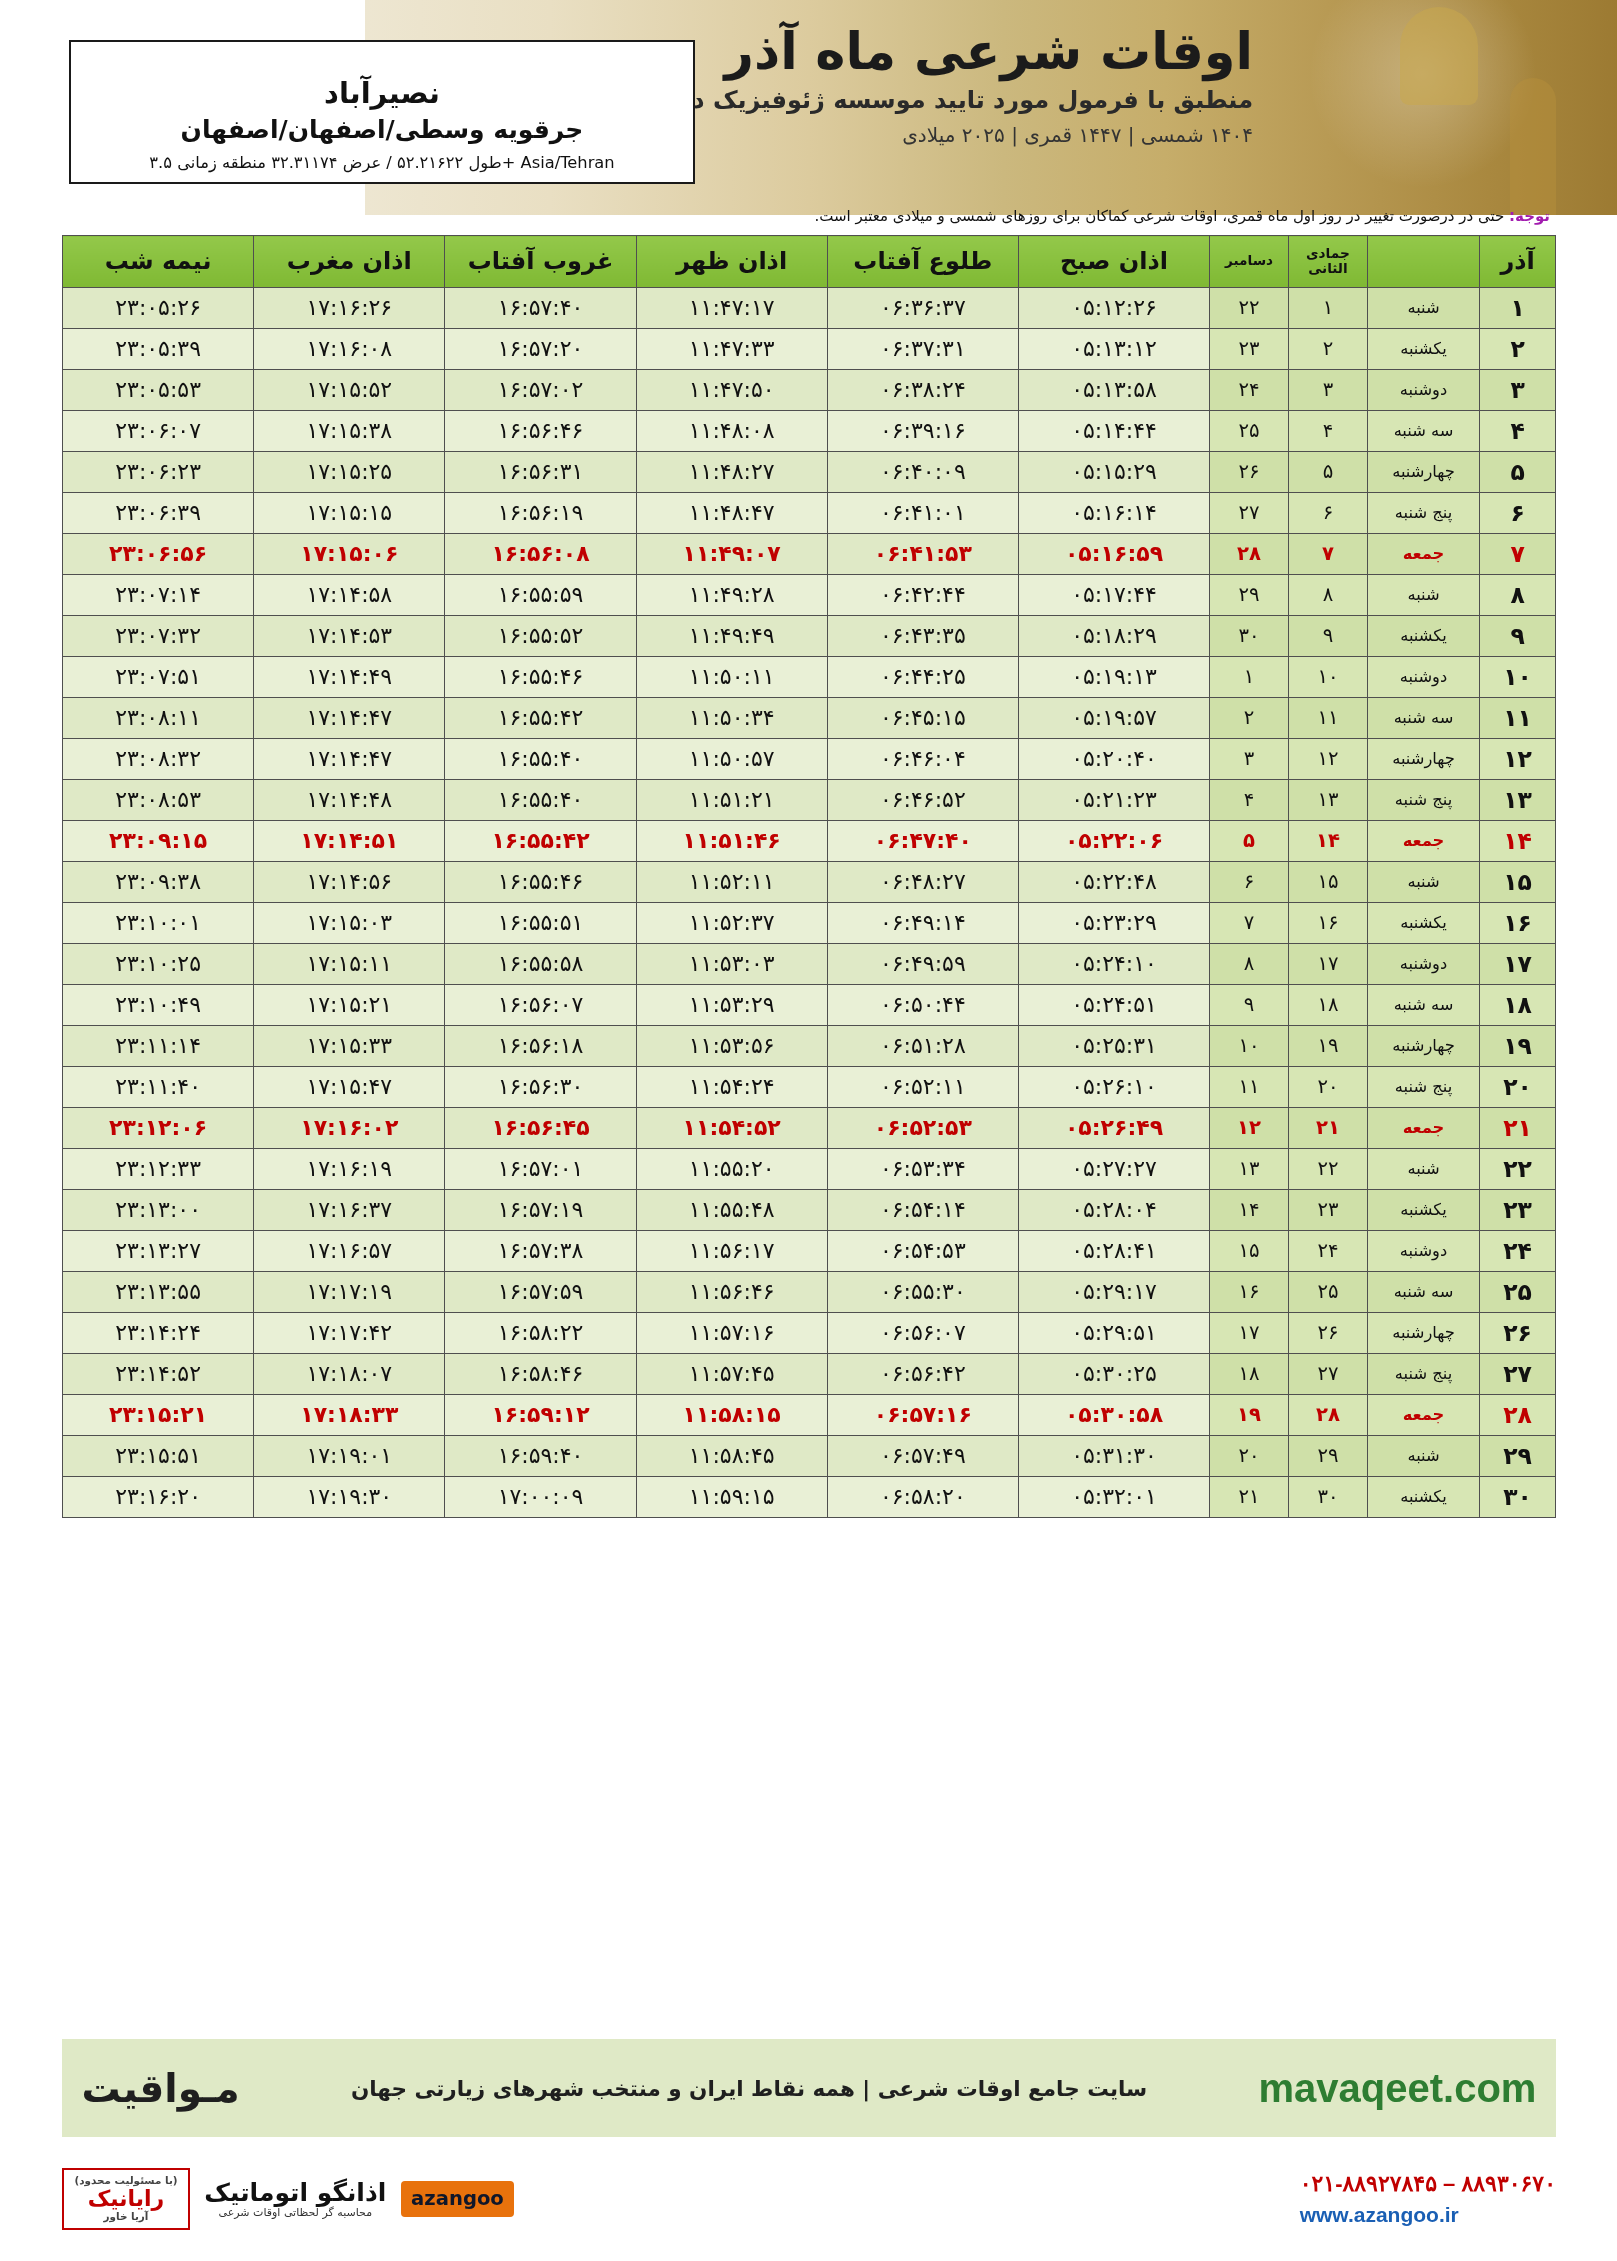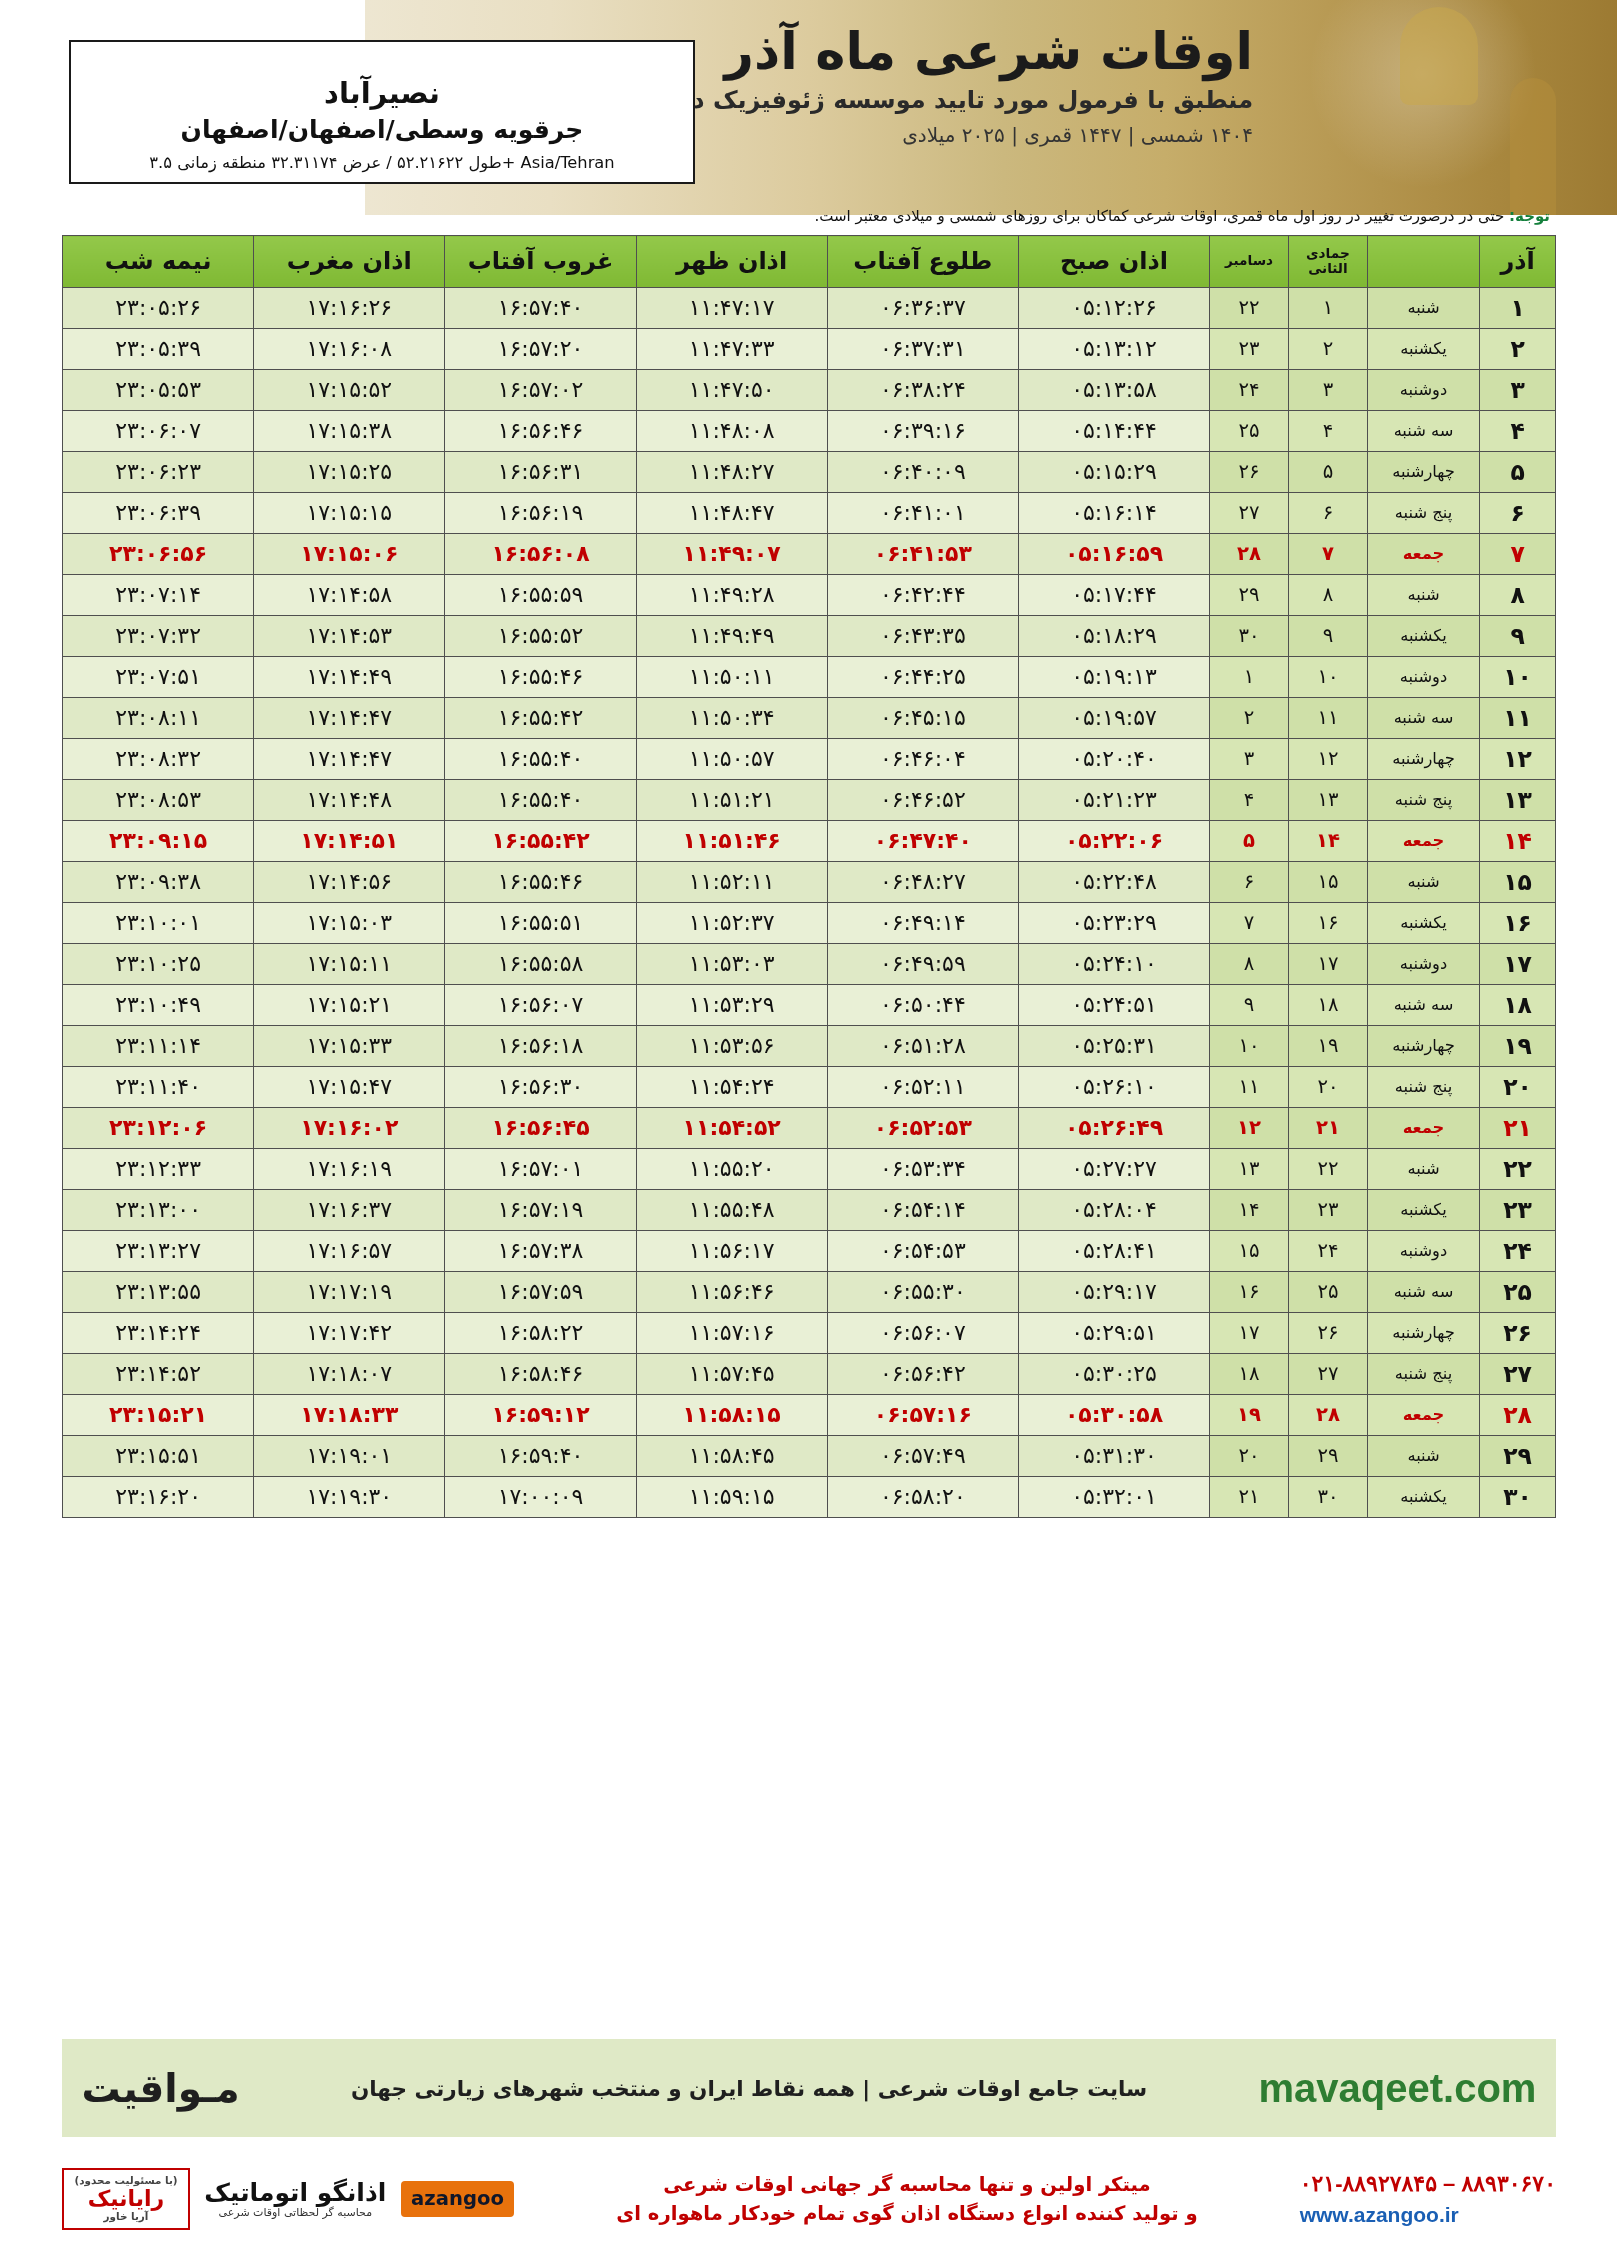--- a/index.html
+++ b/index.html
@@ -54,21 +54,21 @@
     border:2px solid #1a1a1a;background:#ffffff;
     padding:9px 11.7px 10.4px 11.7px;text-align:center;box-sizing:border-box;
   }
   .city-name{font-size:29px;font-weight:bold;color:#111;line-height:1.25;margin-top:24px;}
   .city-sub{font-size:25px;font-weight:bold;color:#111;line-height:1.3;margin-top:2.6px;}
   .city-geo{font-size:16.3px;color:#111;margin-top:6.5px;direction:ltr;}
   .note{
     position:absolute;left:69px;top:207px;width:1481px;text-align:right;
     font-size:15px;color:#111;
   }
-  .note b{color:#15803d;}
+  .note b{color:#a21caf;}
   
   .tbl-wrap{position:absolute;left:62px;top:235px;width:1494px;}
   table{border-collapse:collapse;width:1494px;table-layout:fixed;}
   th,td{
     border:1.3px solid #4f4f4f;
     text-align:center;
     font-family:"DejaVu Sans", sans-serif;
   }
   thead th{
     background:#8cc63f;
@@ -549,24 +549,20 @@
     <div class="mavaqeet-en">mavaqeet.com</div>
     <div class="mavaqeet-desc">سایت جامع اوقات شرعی | همه نقاط ایران و منتخب شهرهای زیارتی جهان</div>
     <div class="mavaqeet-fa">مـواقیت</div>
   </div>
 
   <div class="footer-bottom">
     <div class="fb-left">
       <div>۰۲۱-۸۸۹۲۷۸۴۵ – ۸۸۹۳۰۶۷۰</div>
       <div class="site">www.azangoo.ir</div>
     </div>
-    <div class="fb-mid">
-      <div>میتکر اولین و تنها محاسبه گر جهانی اوقات شرعی</div>
-      <div>و تولید کننده انواع دستگاه اذان گوی تمام خودکار ماهواره ای</div>
-    </div>
     <div class="fb-right">
       <div class="logo-azangoo">
         <span>azangoo</span>
       </div>
       <div class="az-text">
         <span>اذانگو اتوماتیک</span>
         <small>محاسبه گر لحظاتی اوقات شرعی</small>
       </div>
       <div class="logo-rayanik">
         <small>(با مسئولیت محدود)</small>

